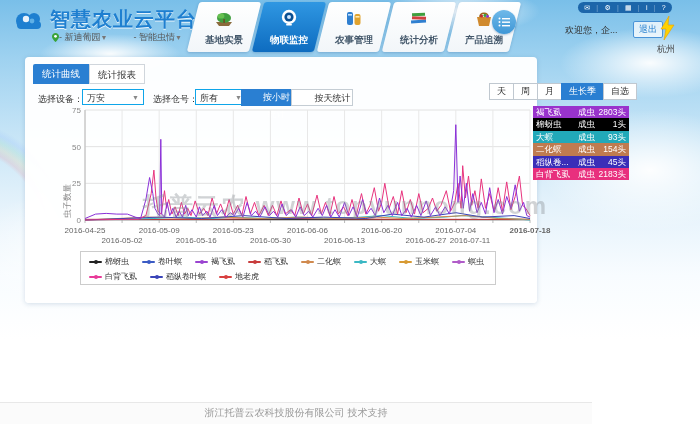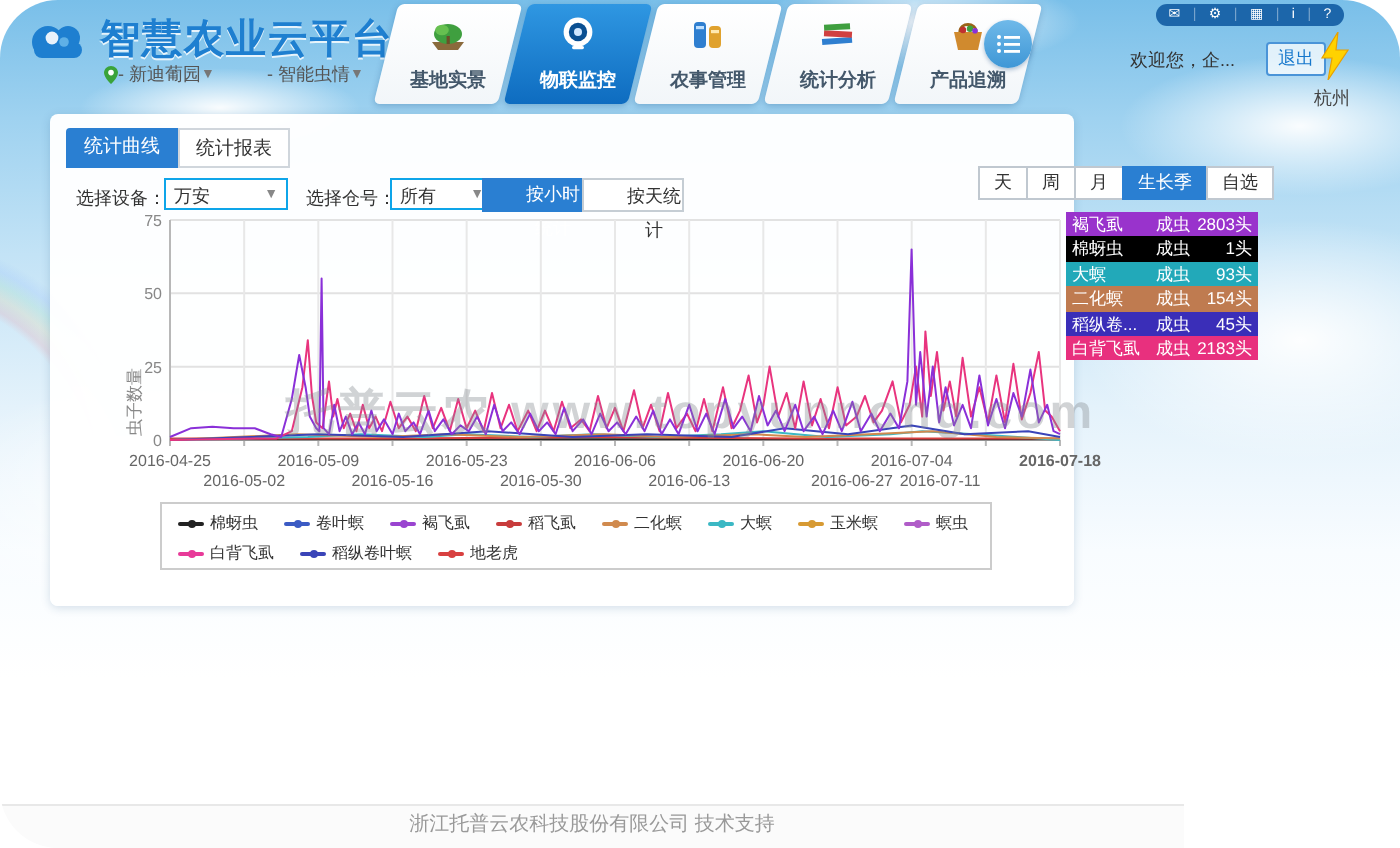--- a/index.html
+++ b/index.html
@@ -1,18 +1,18 @@
 <!DOCTYPE html>
 <html><head>
 <meta charset="utf-8">
 <style>
   html,body{margin:0;padding:0;}
   body{font-family:"Liberation Sans","DejaVu Sans",sans-serif;}
   .screen{position:relative;width:700px;height:424px;overflow:hidden;
-    background:linear-gradient(180deg,#79bfe9 0%,#9fd2f0 14%,#c3e3f6 30%,#e4f2fb 48%,#f8fcff 65%,#ffffff 80%);border-radius:29px;}
+    background:linear-gradient(180deg,#79bfe9 0%,#9fd2f0 14%,#c3e3f6 30%,#e4f2fb 48%,#f8fcff 65%,#ffffff 80%);}
   .cloud{position:absolute;border-radius:50%;background:radial-gradient(closest-side,rgba(255,255,255,.95),rgba(255,255,255,0));}
   .rainbow{position:absolute;left:-30px;top:88px;width:220px;height:130px;opacity:.8;
     background:radial-gradient(circle at -10% 120%,transparent 98px,rgba(255,90,90,.16) 102px,rgba(255,190,70,.16) 108px,rgba(110,210,120,.15) 114px,rgba(110,160,255,.16) 120px,transparent 126px);}
   
   .logo-svg{position:absolute;left:12px;top:8px;}
   .app-title{position:absolute;left:50px;top:6px;font-size:20px;font-weight:bold;color:#1e7fd0;letter-spacing:1px;text-shadow:0 1px 0 rgba(255,255,255,.8);}
   .sub-row{position:absolute;left:52px;top:31px;font-size:9px;color:#555;display:flex;align-items:center;gap:0;white-space:nowrap;}
   .caret{font-size:7px;color:#777;}
   .nav{position:absolute;left:193px;top:2px;display:flex;}
   .tab{width:62px;height:50px;margin-right:3px;transform:skewX(-14deg);border-radius:3px;
@@ -182,21 +182,21 @@
 
   <div class="panel">
     <div class="ptab ptab1">统计曲线</div>
     <div class="ptab ptab2">统计报表</div>
 
     <div class="flabel" style="left:13px;">选择设备：</div>
     <div class="select" style="left:57px;width:62px;"><span>万安</span><span class="sc">▼</span></div>
     <div class="flabel" style="left:128px;">选择仓号：</div>
     <div class="select" style="left:170px;width:52px;"><span>所有</span><span class="sc">▼</span></div>
     <div class="seg on" style="left:216px;width:50px;">按小时统计</div>
-    <div class="seg off" style="left:266px;width:51px;">按天统计</div>
+    <div class="seg off" style="left:266px;width:62px;">按天统计</div>
 
     <div class="ylab">虫子数量</div>
     <svg id="chartSvg" width="475" height="152" style="position:absolute;left:33px;top:47px;">
         <line x1="27" y1="116" x2="472" y2="116" stroke="#b8b8b8" stroke-width="1"></line>
         <line x1="27" y1="79.33333333333334" x2="472" y2="79.33333333333334" stroke="#e2e2e2" stroke-width="1"></line>
         <line x1="27" y1="42.66666666666667" x2="472" y2="42.66666666666667" stroke="#e2e2e2" stroke-width="1"></line>
         <line x1="27" y1="6" x2="472" y2="6" stroke="#e2e2e2" stroke-width="1"></line>
         <line x1="27" y1="6" x2="27" y2="116" stroke="#e8e8e8" stroke-width="1"></line>
         <line x1="27" y1="116" x2="27" y2="119" stroke="#b8b8b8" stroke-width="1"></line>
         <line x1="64.08333333333334" y1="6" x2="64.08333333333334" y2="116" stroke="#e8e8e8" stroke-width="1"></line>

